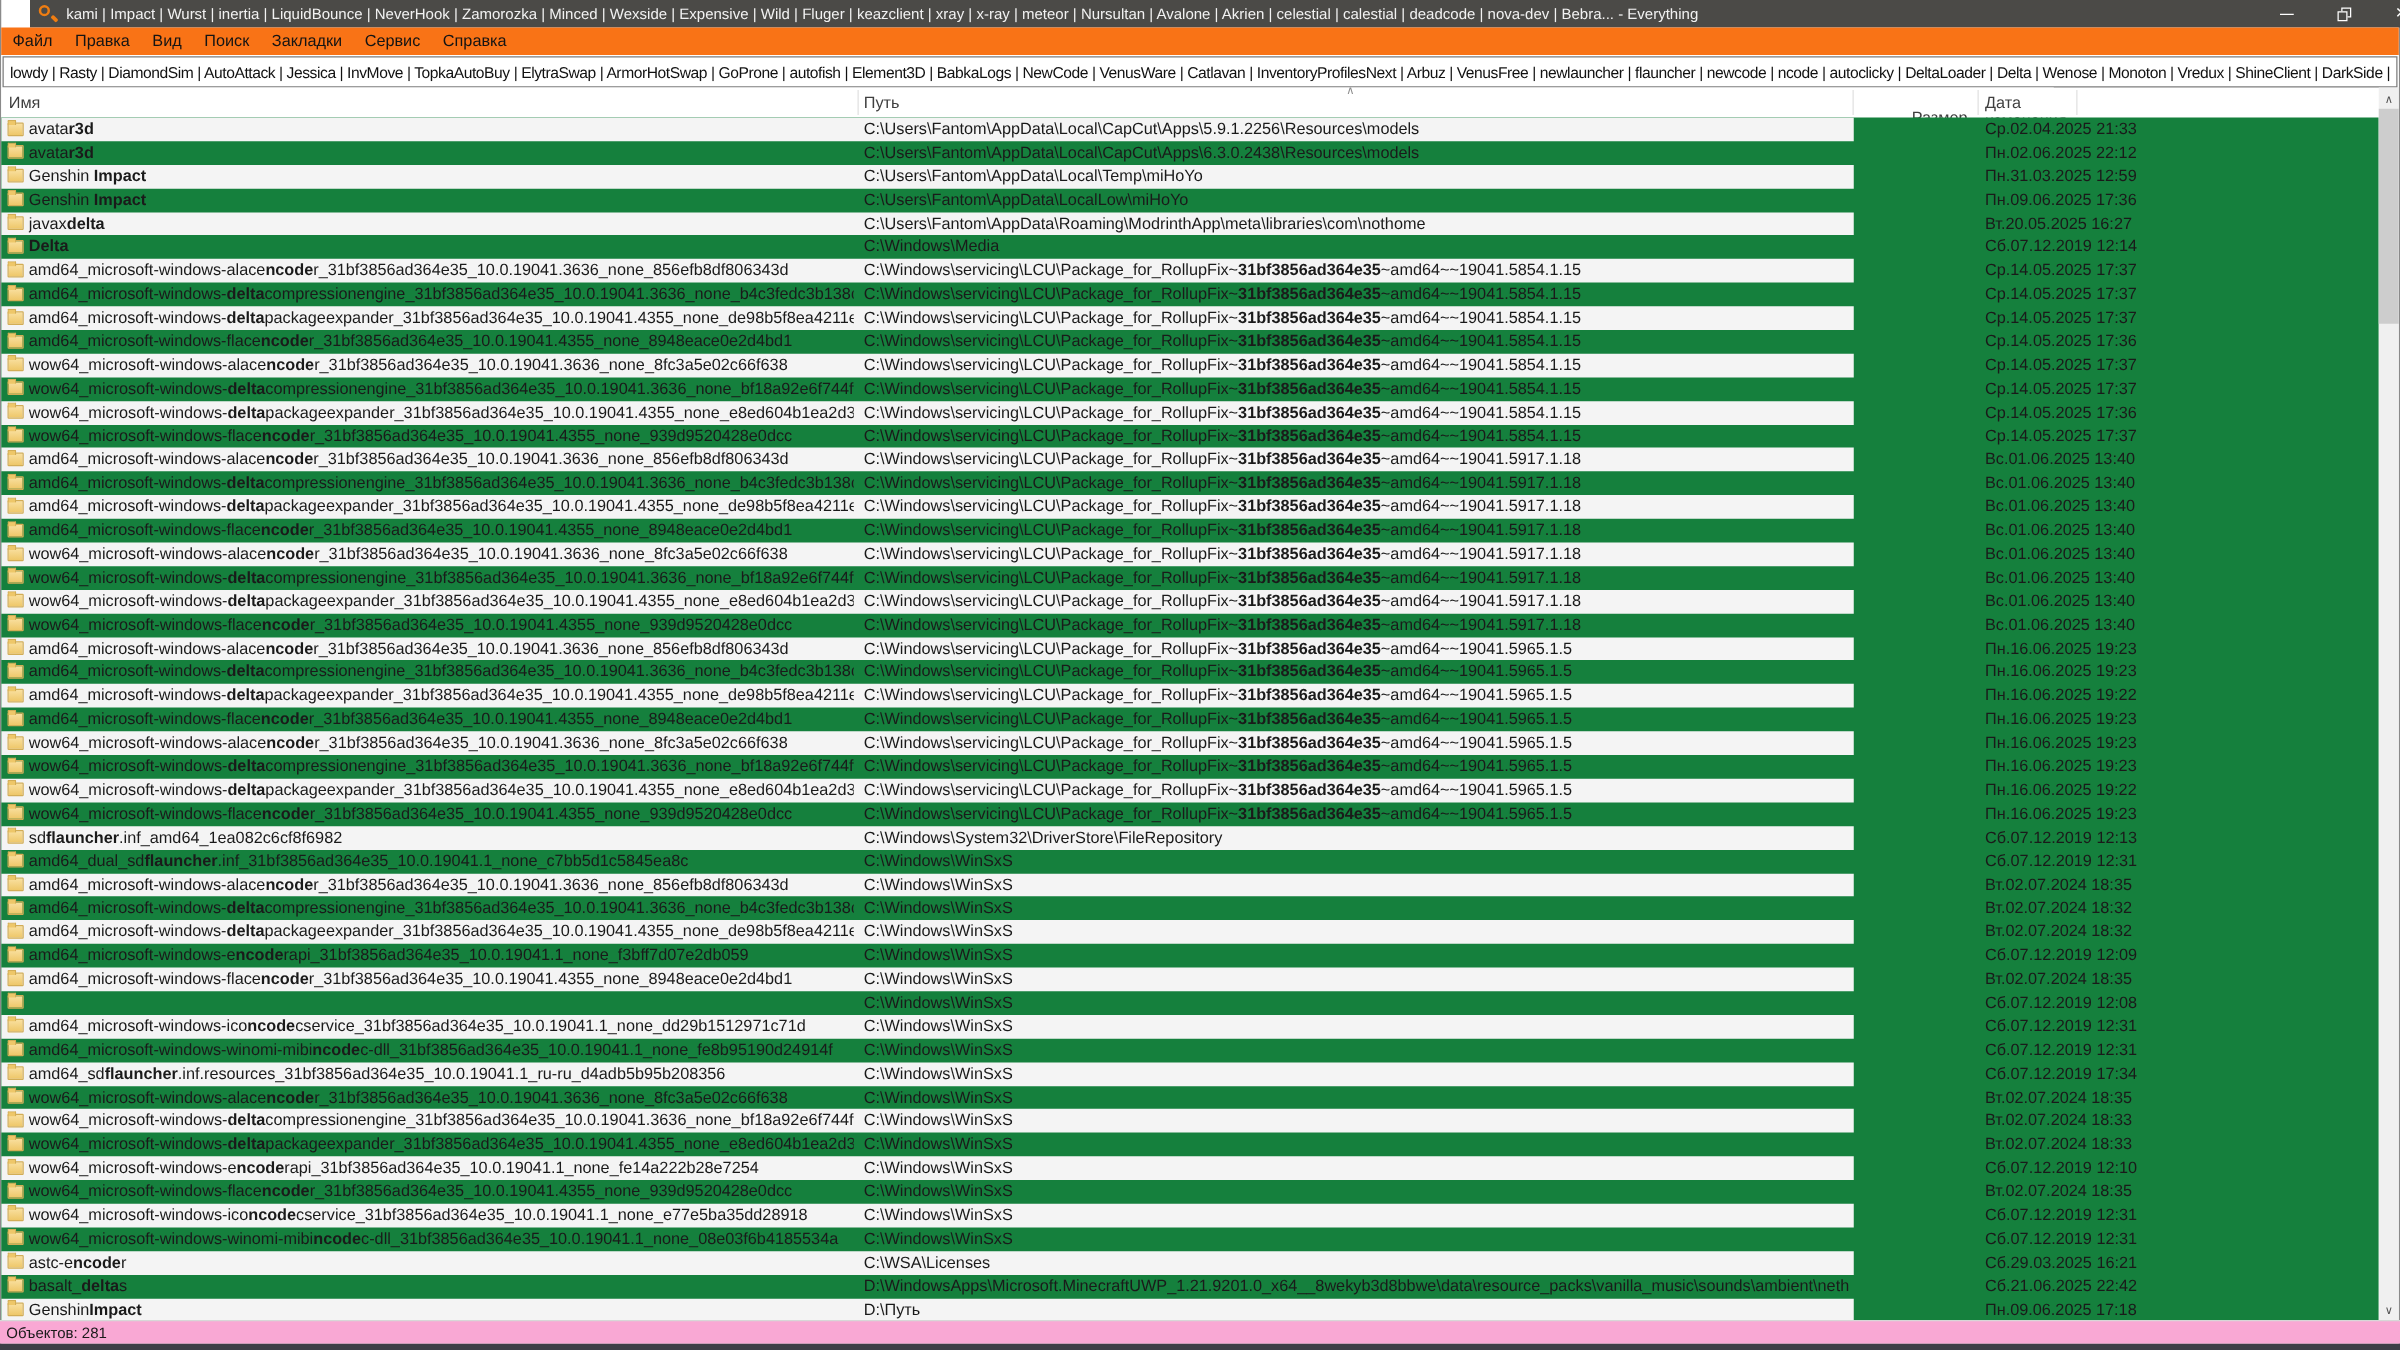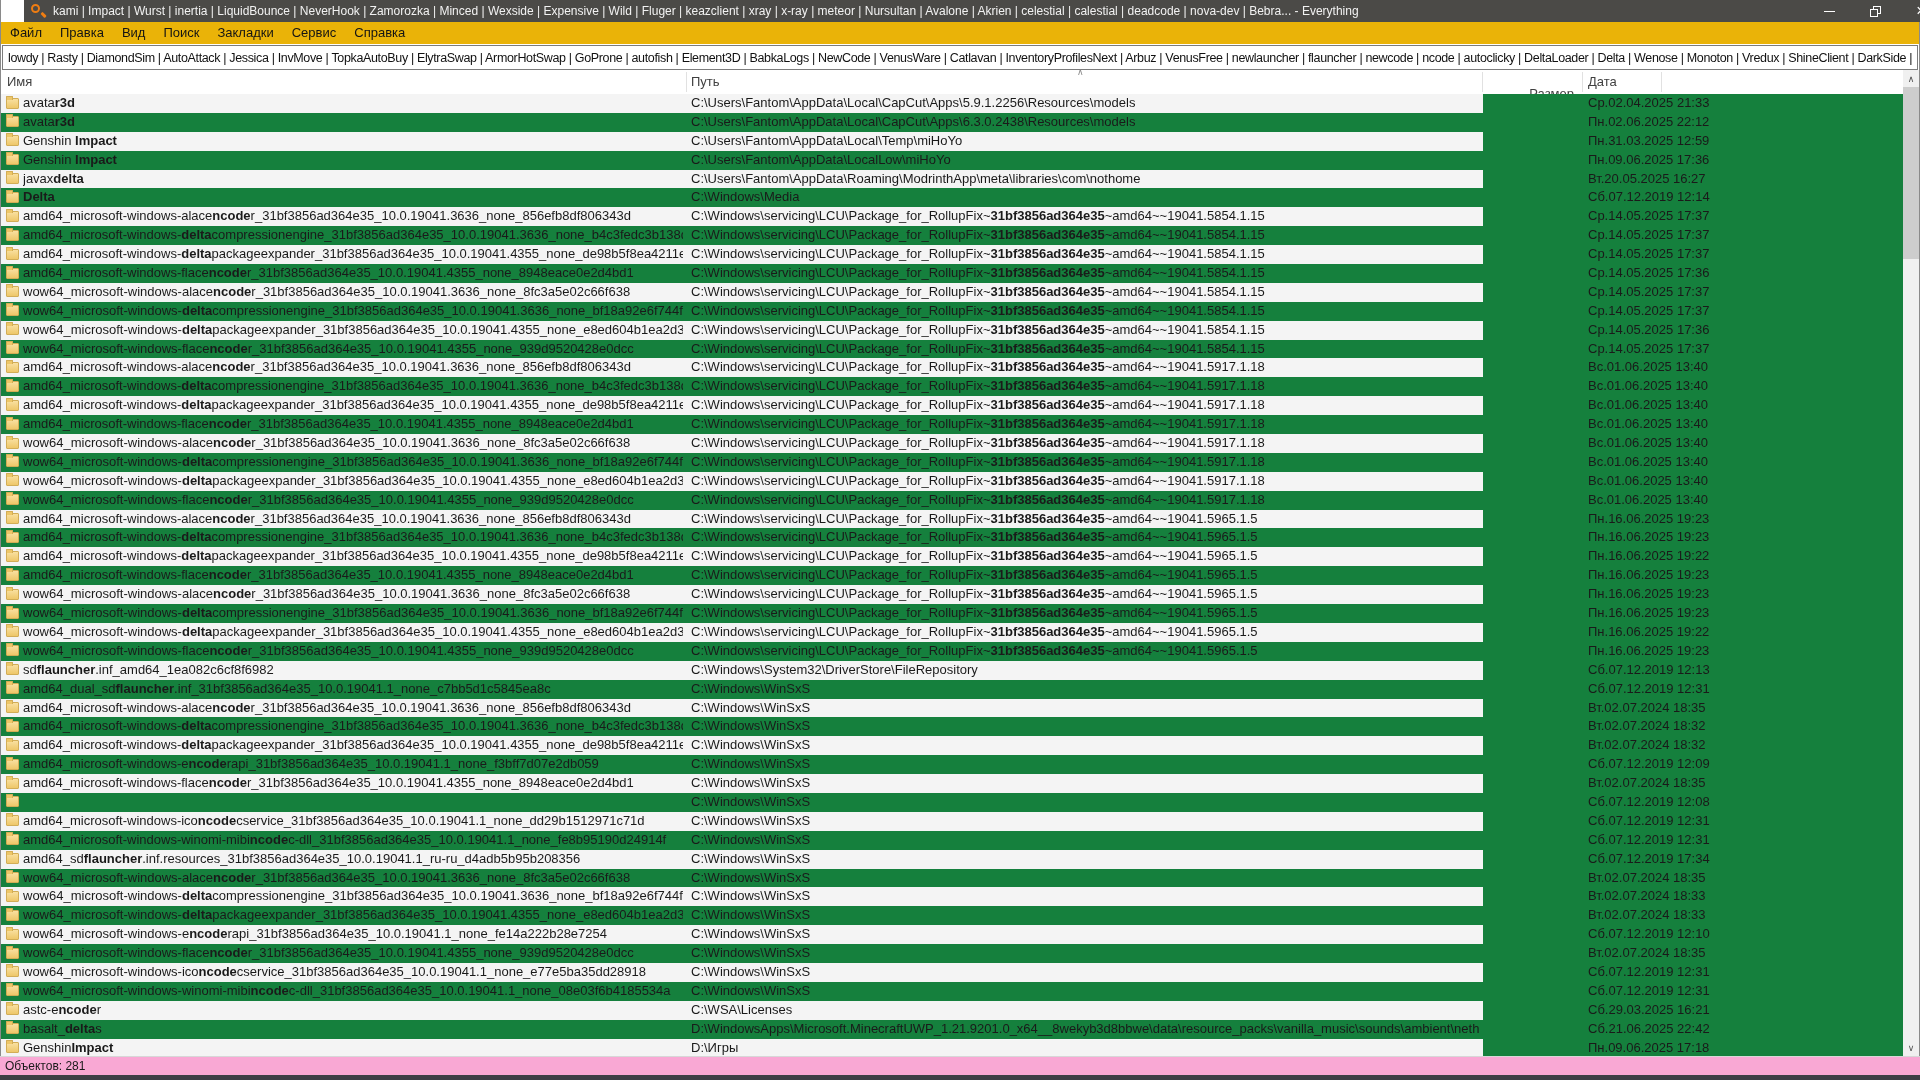--- a/index.html
+++ b/index.html
@@ -16,21 +16,21 @@
   .app-icon .handle{position:absolute;left:9px;top:9px;width:2.5px;height:6px;background:#ef7d12;transform:rotate(-45deg);transform-origin:top center;border-radius:1px;}
   .title-text{color:#f2f2f2;font-size:12px;white-space:nowrap;overflow:hidden;flex:1 1 auto;}
   .winbtns{display:flex;flex:none;height:22px;}
   .winbtn{width:46px;height:22px;display:flex;align-items:center;justify-content:center;color:#fff;}
   .min-glyph{width:11px;height:1px;background:#fff;}
   .restore-glyph{position:relative;width:11px;height:11px;}
   .restore-glyph i{position:absolute;top:0;right:0;width:8px;height:8px;border:1px solid #fff;display:block;}
   .restore-glyph b{position:absolute;bottom:0;left:0;width:8px;height:8px;border:1px solid #fff;background:#4b4a47;display:block;}
   .close-glyph{font-size:16px;line-height:16px;color:#fff;font-weight:400;}
   
-  .menubar{position:absolute;left:1px;top:22px;width:1918px;height:22px;background:#eab308;display:flex;align-items:center;font-size:13px;color:#141414;}
+  .menubar{position:absolute;left:1px;top:22px;width:1918px;height:22px;background:#f97316;display:flex;align-items:center;font-size:13px;color:#141414;}
   .menu-item{padding:0 9px;height:22px;line-height:22px;}
   
   .searchrow{position:absolute;left:1px;top:44px;width:1918px;height:26px;background:#fff;}
   .search-input{
     position:absolute;left:1px;top:1px;width:1916px;height:25px;border:1px solid #7c7c7c;background:#fff;
     font-family:"Liberation Sans",sans-serif;font-size:12.5px;letter-spacing:-0.35px;color:#111;padding:2px 5px;outline:none;border-radius:0;
   }
   
   .header{position:absolute;left:1px;top:70px;width:1642px;height:24px;background:#fff;font-size:13px;color:#3f3f3f;}
   .h-name{position:absolute;left:6px;top:4px;}
@@ -409,21 +409,21 @@
     </div>
       <div class="row">
       <span class="folder"></span>
       <span class="cell c-name"><span>basalt_</span><span class="b">delta</span><span>s</span></span>
       <span class="cell c-path"><span>D:\WindowsApps\Microsoft.MinecraftUWP_1.21.9201.0_x64__8wekyb3d8bbwe\data\resource_packs\vanilla_music\sounds\ambient\nether</span></span>
       <span class="cell c-date">Сб.21.06.2025 22:42</span>
     </div>
       <div class="row alt">
       <span class="folder"></span>
       <span class="cell c-name"><span>Genshin</span><span class="b">Impact</span></span>
-      <span class="cell c-path"><span>D:\Игры</span></span>
+      <span class="cell c-path"><span>D:\Путь</span></span>
       <span class="cell c-date">Пн.09.06.2025 17:18</span>
     </div>
     </div>
 
   <div class="scrollbar">
     <span class="sb-btn sb-up">∧</span>
     <span class="sb-thumb"></span>
     <span class="sb-btn sb-down">∨</span>
   </div>
 

